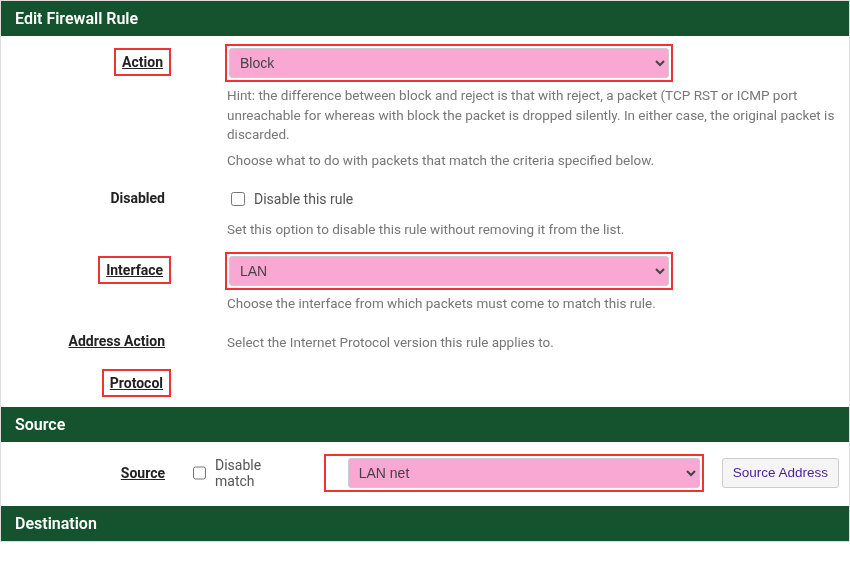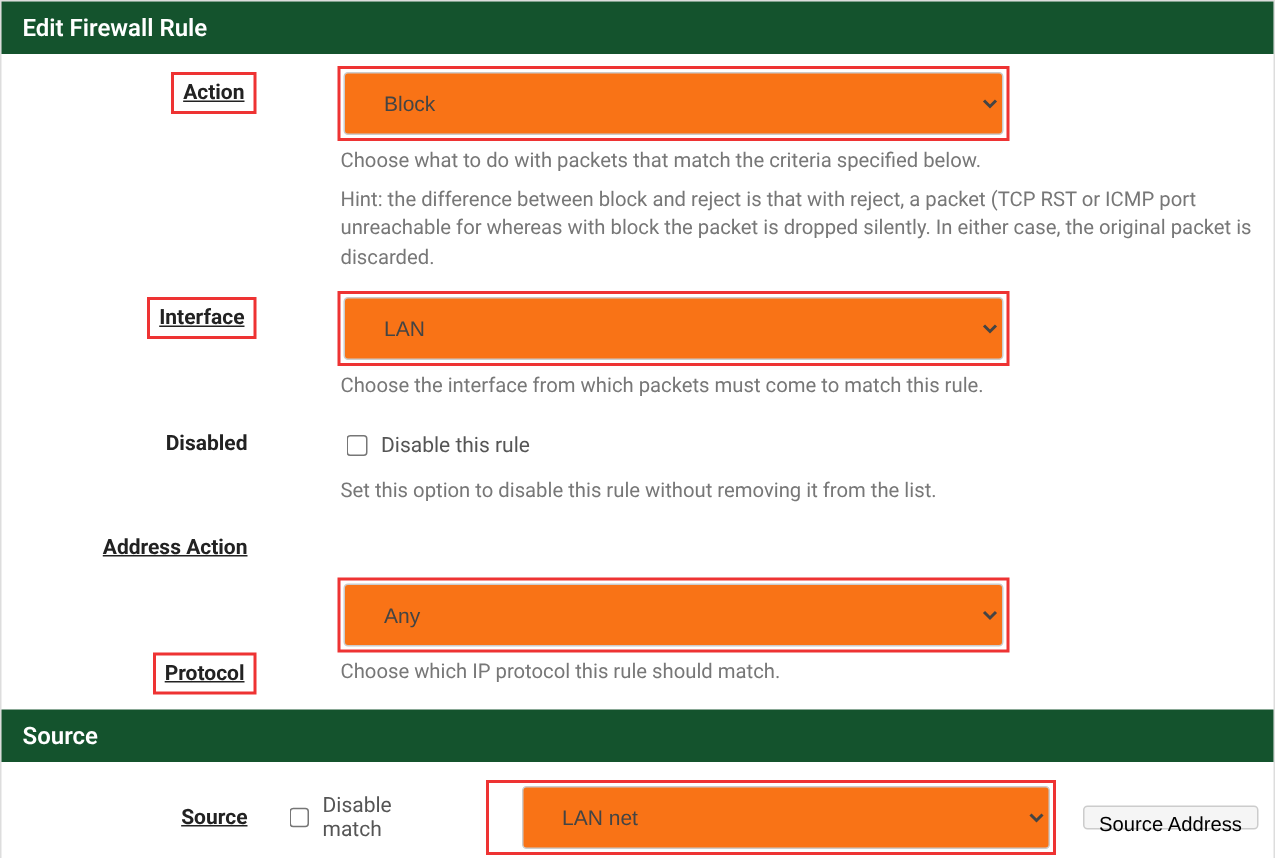--- a/index.html
+++ b/index.html
@@ -46,26 +46,26 @@
   }
   .help-text {
     color: #777;
     font-size: 13.5px;
     margin-top: 6px;
     line-height: 1.45;
   }
   select.form-select {
     width: 440px;
     max-width: 440px;
-    height: 42px;
+    height: 30px;
     border: 1px solid #ccc;
     border-radius: 3px;
-    background: #f97316;
+    background: #f9a8d4;
     font-size: 14px;
-    padding: 3px 22px;
+    padding: 3px 6px;
     color: #444;
   }
   select.form-select.wide {
     width: 352px;
   }
   .checkbox-line {
     display: inline-flex;
     align-items: center;
     gap: 6px;
     color: #555;
@@ -78,24 +78,24 @@
   .src-row, .dst-row {
     display: flex;
     align-items: center;
     gap: 10px;
     padding: 14px 10px 16px 10px;
   }
   .src-row .form-label, .dst-row .form-label {
     padding-top: 0;
   }
   .btn-disabled {
-    height: 16px;
+    height: 30px;
     border: 1px solid #ccc;
     background: #f5f5f5;
-    color: #000000;
+    color: #4c1d95;
     padding: 4px 10px;
     border-radius: 3px;
     font-size: 13.5px;
     white-space: nowrap;
   }
   
   .hl-wrap {
     display: inline-block;
     border: 2px solid #e33;
     padding: 4px 6px;
@@ -113,69 +113,62 @@
   <div class="form-row">
     <div class="form-label link">
       <span class="hl-wrap">Action</span>
     </div>
     <div class="form-control-col">
       <span class="hl-sel">
         <select class="form-select">
           <option>Block</option>
         </select>
       </span>
+      <div class="help-text">Hint: the difference between block and reject is that with reject, a packet (TCP RST or ICMP port unreachable for whereas with block the packet is dropped silently. In either case, the original packet is discarded.</div>
       <div class="help-text">Choose what to do with packets that match the criteria specified below.</div>
-      <div class="help-text">Hint: the difference between block and reject is that with reject, a packet (TCP RST or ICMP port unreachable for whereas with block the packet is dropped silently. In either case, the original packet is discarded.</div>
+    </div>
+  </div>
+
+  <div class="form-row">
+    <div class="form-label">Disabled</div>
+    <div class="form-control-col">
+      <label class="checkbox-line">
+        <input type="checkbox" style="">
+        <span>Disable this rule</span>
+      </label>
+      <div class="help-text">Set this option to disable this rule without removing it from the list.</div>
     </div>
   </div>
 
   <div class="form-row">
     <div class="form-label link">
       <span class="hl-wrap">Interface</span>
     </div>
     <div class="form-control-col">
       <span class="hl-sel">
         <select class="form-select">
           <option>LAN</option>
         </select>
       </span>
       <div class="help-text">Choose the interface from which packets must come to match this rule.</div>
     </div>
   </div>
 
   <div class="form-row">
-    <div class="form-label">Disabled</div>
-    <div class="form-control-col">
-      <label class="checkbox-line">
-        <input type="checkbox" style="">
-        <span>Disable this rule</span>
-      </label>
-      <div class="help-text">Set this option to disable this rule without removing it from the list.</div>
-    </div>
-  </div>
-
-  <div class="form-row">
     <div class="form-label link">
       <span style="text-decoration: underline;">Address Action</span>
     </div>
     <div class="form-control-col">
+      <div class="help-text">Select the Internet Protocol version this rule applies to.</div>
     </div>
   </div>
 
   <div class="form-row" style="padding-bottom:14px;align-items:flex-end;">
     <div class="form-label link">
       <span class="hl-wrap">Protocol</span>
-    </div>
-    <div class="form-control-col">
-      <span class="hl-sel">
-        <select class="form-select">
-          <option>Any</option>
-        </select>
-      </span>
-      <div class="help-text">Choose which IP protocol this rule should match.</div>
     </div>
   </div>
 
   <div class="section-header">Source</div>
 
   <div class="src-row">
     <div class="form-label link">
       <span style="text-decoration: underline;">Source</span>
     </div>
     <label class="checkbox-line">

